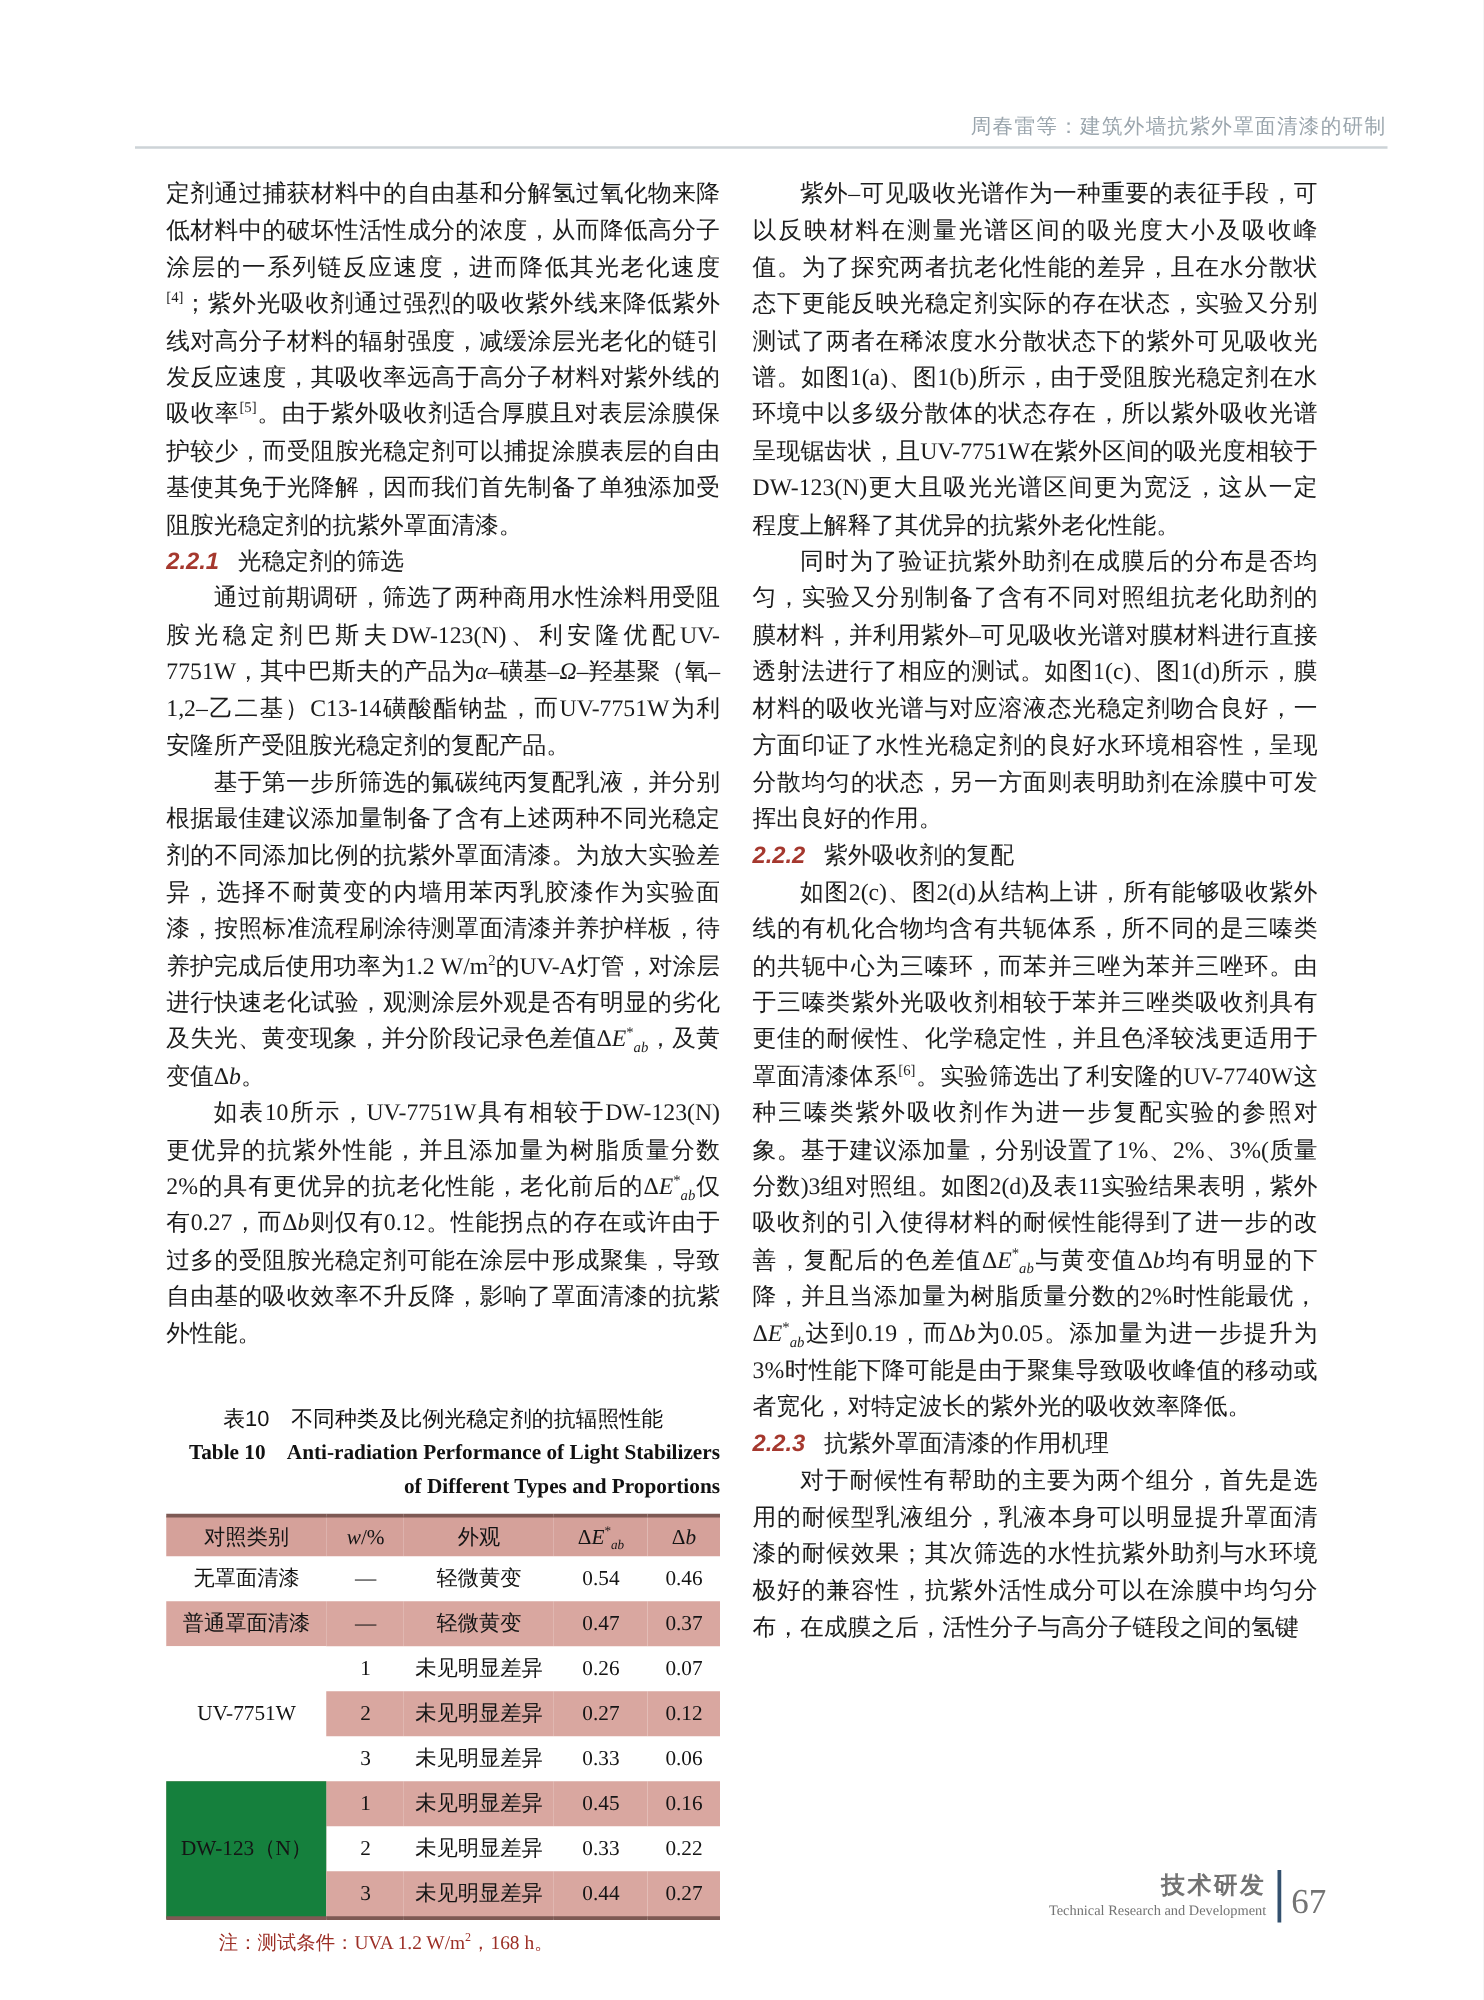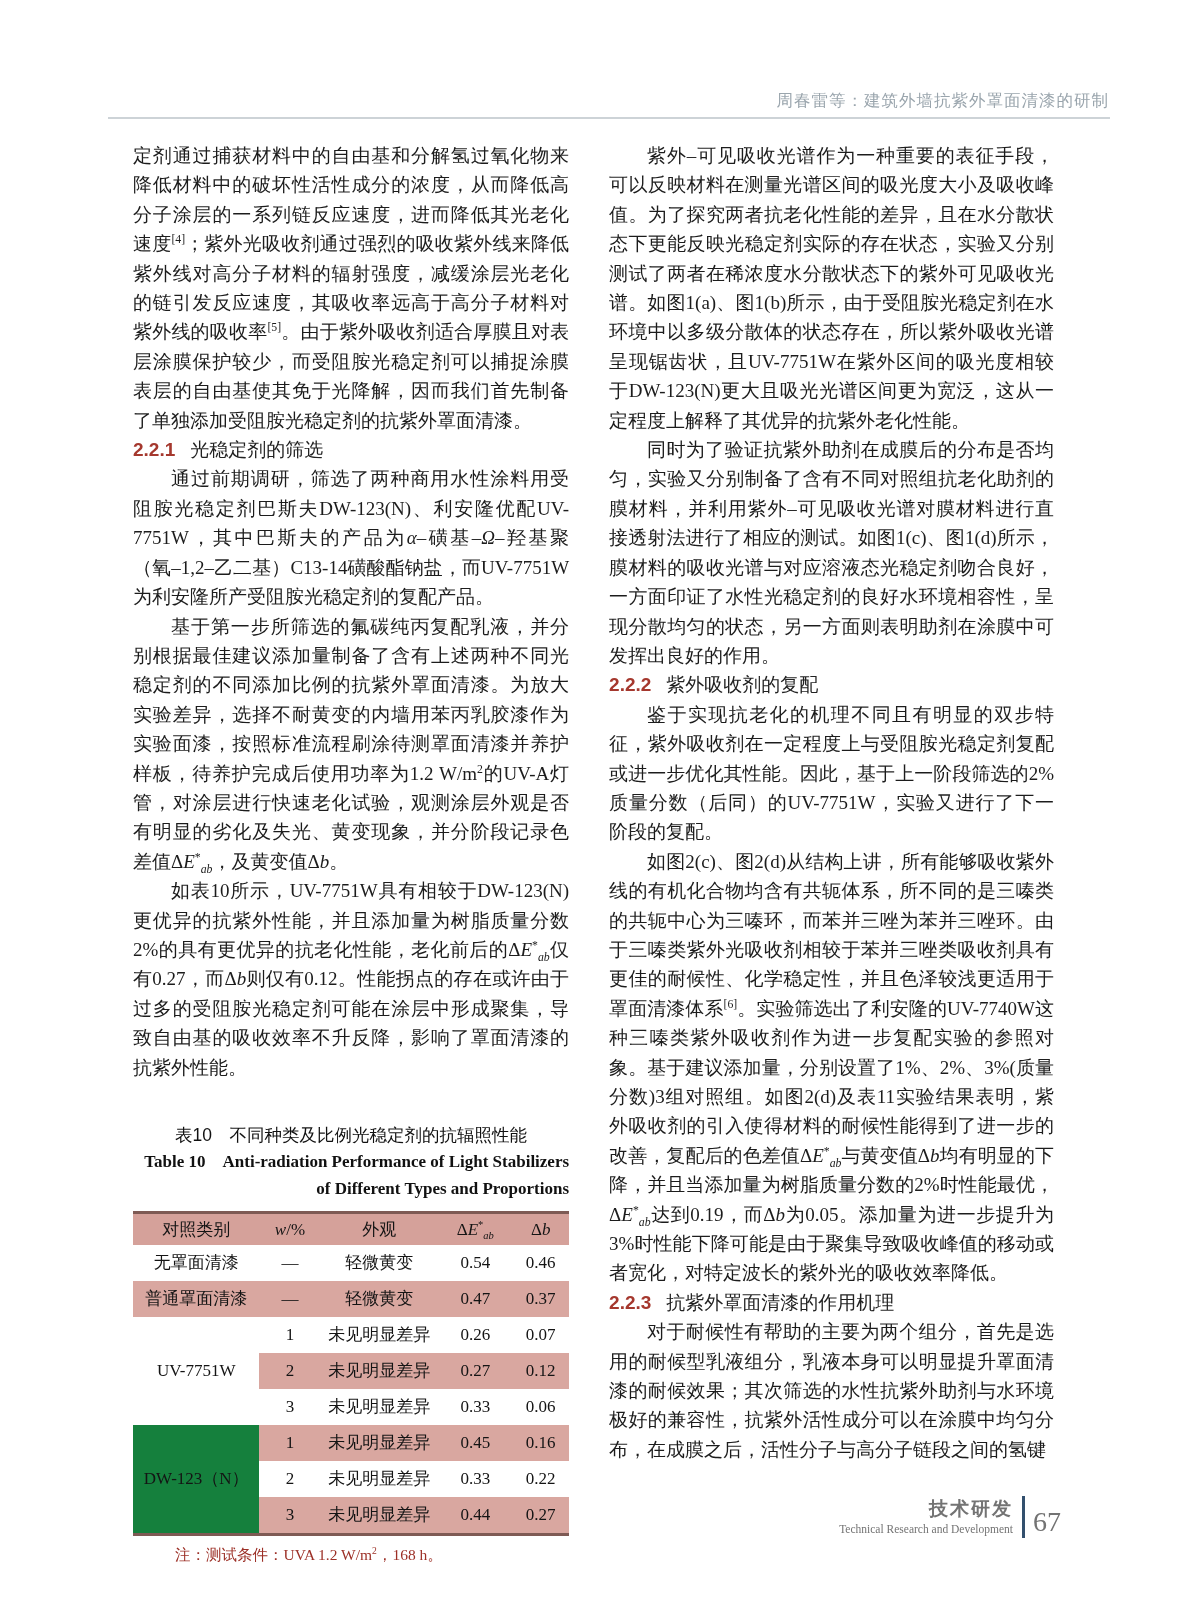--- a/index.html
+++ b/index.html
@@ -18,36 +18,36 @@
     font-family:"Liberation Sans","DejaVu Sans",sans-serif;
     font-size:16.5px; color:#9aa5ad; letter-spacing:1px;text-align:center;
   }
   .head-rule {
     position:absolute; top:117px; left:108px; right:77px;
     height:2px; background:#cdd3d7;
   }
   
   .columns {
     position:absolute; left:133px; top:141px; width:921px;
-    display:flex; gap:40px;
+    display:flex; gap:26px;
   }
   .col { font-size:19px; line-height:29.4px; text-align:justify; }
   .col-left  { width:443px; }
   .col-right { width:452px; }
   .col p { margin:0; }
   .indent { text-indent:2em; }
   sup { font-size:0.62em; vertical-align:super; line-height:0; }
   sub { font-size:0.62em; vertical-align:sub;  line-height:0; }
   
   .sec {
     margin:0; font-size:19px; line-height:29.4px;
     font-family:"Liberation Sans","DejaVu Sans",sans-serif;
     font-weight:normal; text-align:left; color:#222222;
   }
-  .sec-num { color:#a5382e; font-weight:bold; margin-right:15px; }
+  .sec-num { color:#a5382e; font-weight:bold; margin-right:15px;font-style:italic; }
   
   .table-block { margin-top:40px; }
   .tbl-title-zh {
     text-align:center; font-family:"Liberation Sans","DejaVu Sans",sans-serif;
     font-weight:normal; font-size:17.5px; line-height:27px; color:#111;
   }
   .tbl-title-en {
     text-align:right; font-family:"Liberation Serif","DejaVu Serif",serif;
     font-weight:bold; font-size:17px; line-height:26.5px; color:#111;
   }
@@ -193,21 +193,20 @@
     </div>
 
     <div class="col col-right">
       <p class="indent">紫外–可见吸收光谱作为一种重要的表征手段，可以反映材料在测量光谱区间的吸光度大小及吸收峰值。为了探究两者抗老化性能的差异，且在水分散状态下更能反映光稳定剂实际的存在状态，实验又分别测试了两者在稀浓度水分散状态下的紫外可见吸收光谱。如图1(a)、图1(b)所示，由于受阻胺光稳定剂在水环境中以多级分散体的状态存在，所以紫外吸收光谱呈现锯齿状，且UV-7751W在紫外区间的吸光度相较于DW-123(N)更大且吸光光谱区间更为宽泛，这从一定程度上解释了其优异的抗紫外老化性能。</p>
       <p class="indent">同时为了验证抗紫外助剂在成膜后的分布是否均匀，实验又分别制备了含有不同对照组抗老化助剂的膜材料，并利用紫外–可见吸收光谱对膜材料进行直接透射法进行了相应的测试。如图1(c)、图1(d)所示，膜材料的吸收光谱与对应溶液态光稳定剂吻合良好，一方面印证了水性光稳定剂的良好水环境相容性，呈现分散均匀的状态，另一方面则表明助剂在涂膜中可发挥出良好的作用。</p>
 
       <h3 class="sec">
         <span class="sec-num">2.2.2</span><span class="sec-title">紫外吸收剂的复配</span>
       </h3>
 
-      <p class="indent">鉴于实现抗老化的机理不同且有明显的双步特征，紫外吸收剂在一定程度上与受阻胺光稳定剂复配或进一步优化其性能。因此，基于上一阶段筛选的2%质量分数（后同）的UV-7751W，实验又进行了下一阶段的复配。</p>
       <p class="indent">如图2(c)、图2(d)从结构上讲，所有能够吸收紫外线的有机化合物均含有共轭体系，所不同的是三嗪类的共轭中心为三嗪环，而苯并三唑为苯并三唑环。由于三嗪类紫外光吸收剂相较于苯并三唑类吸收剂具有更佳的耐候性、化学稳定性，并且色泽较浅更适用于罩面清漆体系<sup>[6]</sup>。实验筛选出了利安隆的UV-7740W这种三嗪类紫外吸收剂作为进一步复配实验的参照对象。基于建议添加量，分别设置了1%、2%、3%(质量分数)3组对照组。如图2(d)及表11实验结果表明，紫外吸收剂的引入使得材料的耐候性能得到了进一步的改善，复配后的色差值Δ<i>E</i><sup>*</sup><sub><i>ab</i></sub>与黄变值Δ<i>b</i>均有明显的下降，并且当添加量为树脂质量分数的2%时性能最优，Δ<i>E</i><sup>*</sup><sub><i>ab</i></sub>达到0.19，而Δ<i>b</i>为0.05。添加量为进一步提升为3%时性能下降可能是由于聚集导致吸收峰值的移动或者宽化，对特定波长的紫外光的吸收效率降低。</p>
 
       <h3 class="sec">
         <span class="sec-num">2.2.3</span><span class="sec-title">抗紫外罩面清漆的作用机理</span>
       </h3>
 
       <p class="indent">对于耐候性有帮助的主要为两个组分，首先是选用的耐候型乳液组分，乳液本身可以明显提升罩面清漆的耐候效果；其次筛选的水性抗紫外助剂与水环境极好的兼容性，抗紫外活性成分可以在涂膜中均匀分布，在成膜之后，活性分子与高分子链段之间的氢键</p>
     </div>
   </div>
 

